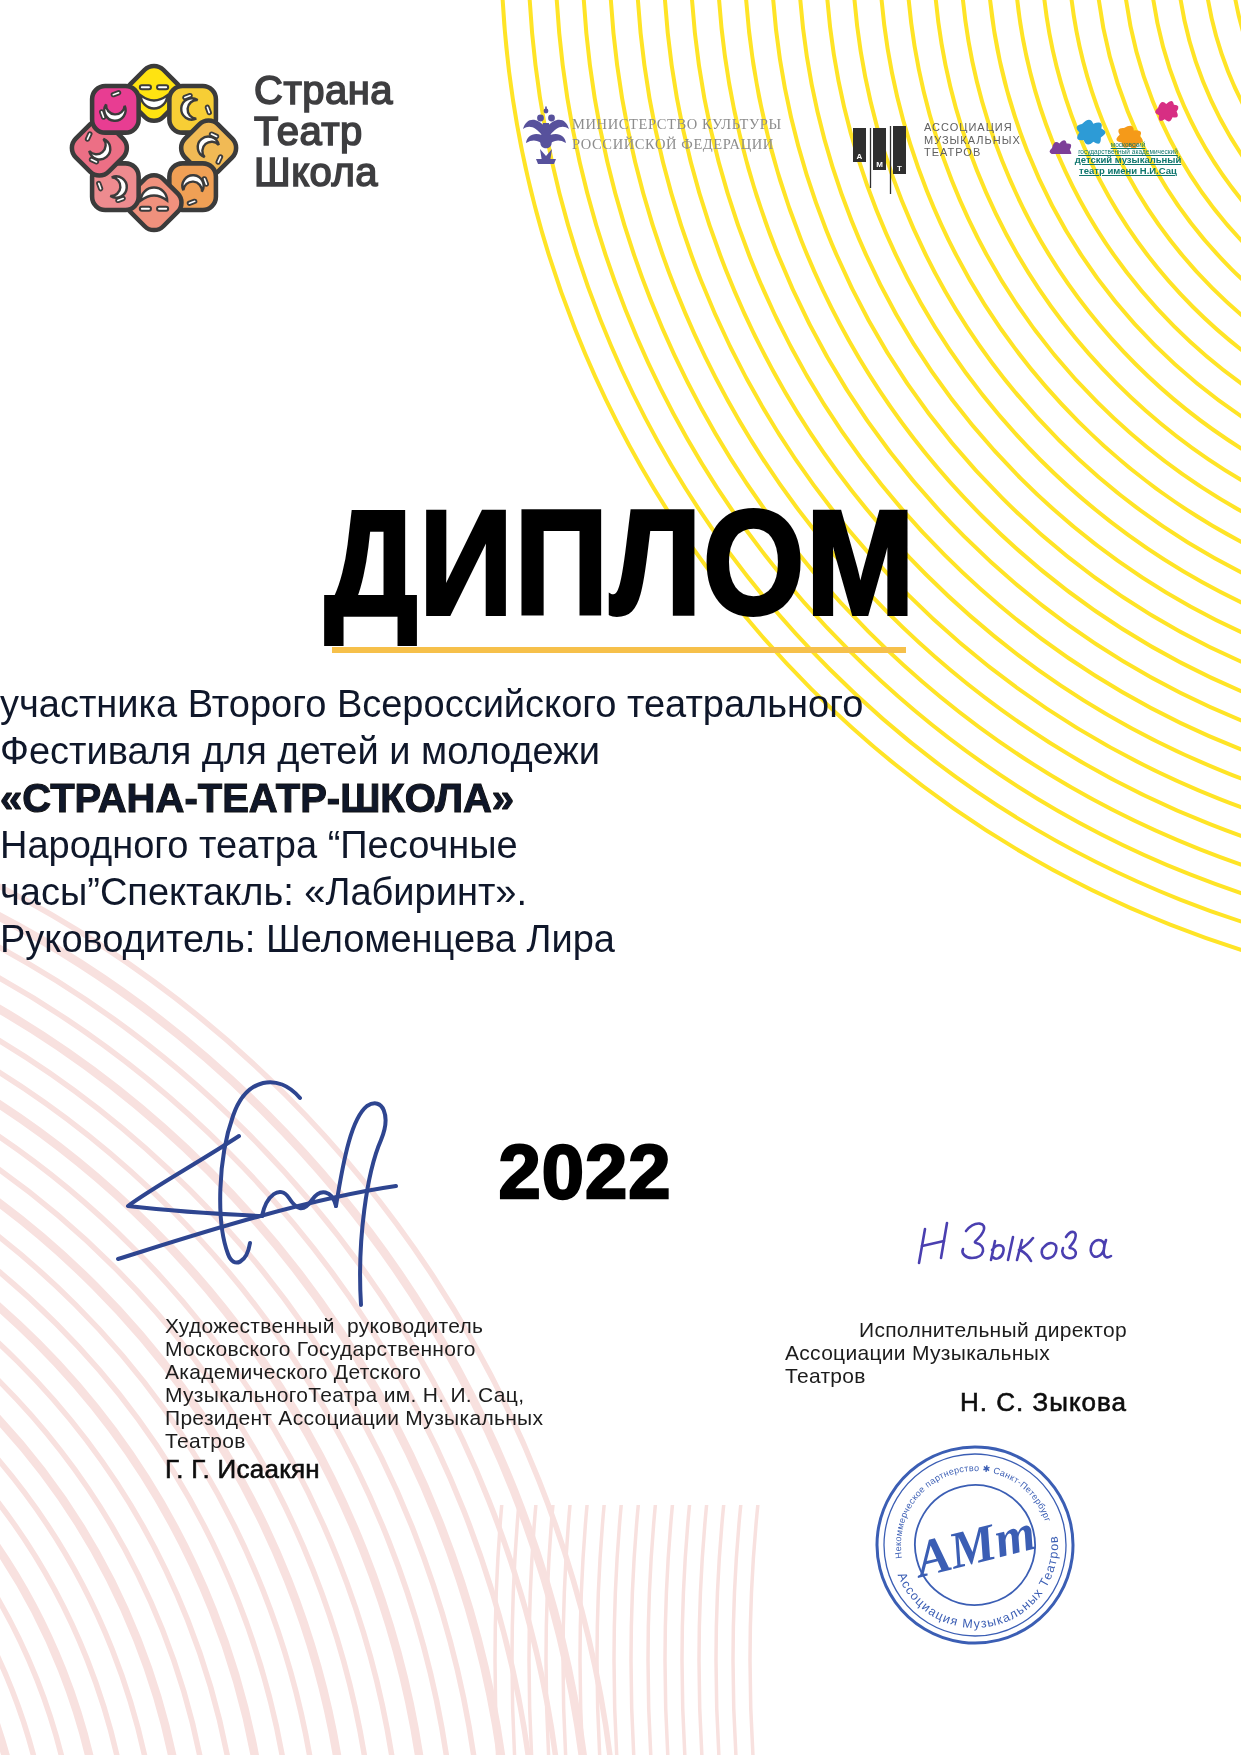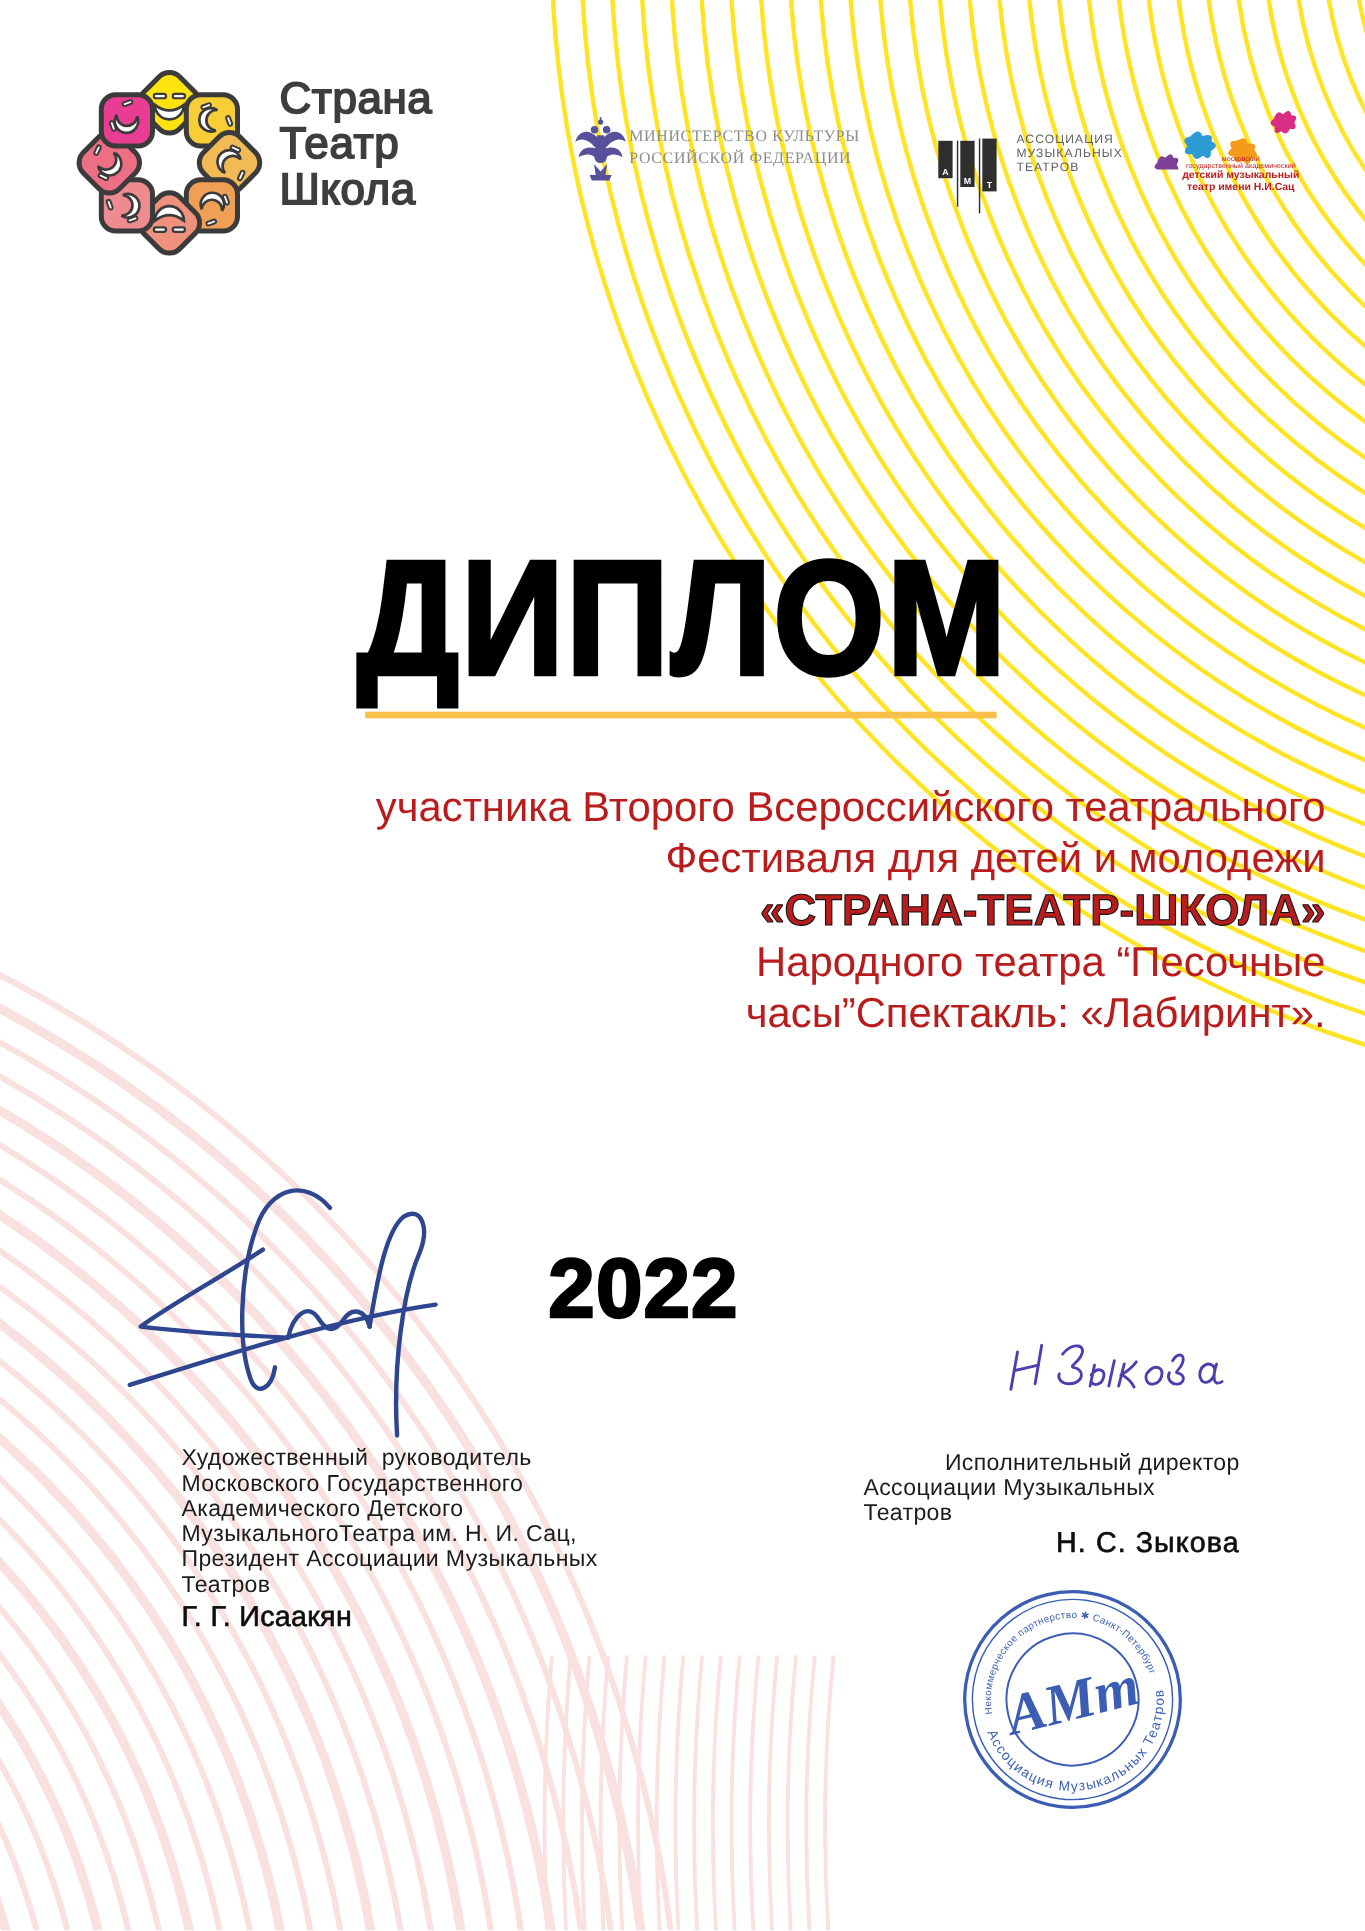--- a/index.html
+++ b/index.html
@@ -18,32 +18,32 @@
               letter-spacing:.5px;color:#3E3E40;-webkit-text-stroke:1.6px #3E3E40;}
 
   
   .ministry-emblem{left:522px;top:103px;width:48px;height:66px;}
   .ministry-text{left:572px;top:114px;font-family:"Liberation Serif", serif;
                  font-size:14.5px;line-height:20px;letter-spacing:.6px;color:#8C8C8C;}
   .amt-keys{left:848px;top:118px;width:72px;height:84px;}
   .amt-text{left:924px;top:121px;font-size:11px;line-height:12.5px;letter-spacing:1px;
             color:#606060;font-weight:400;}
   .sats-logo{left:1034px;top:90px;width:170px;height:64px;}
-  .sats-text{left:1060px;top:141px;width:136px;text-align:center;color:#b91c1c;}
+  .sats-text{left:1060px;top:141px;width:136px;text-align:center;color:#0f766e;text-decoration:underline;}
   .sats-text .s1{font-size:6.5px;line-height:7px;}
   .sats-text .s2{font-size:9.5px;line-height:10.5px;font-weight:700;}
 
   
   .title{left:0;top:489px;width:1241px;text-align:center;font-size:148px;line-height:148px;
          font-weight:700;color:#000;-webkit-text-stroke:4px #000;letter-spacing:2px;
          transform:scaleX(.88);transform-origin:50% 50%;}
   .underline{left:332px;top:647px;width:574px;height:6px;background:#F6C04A;}
 
   
-  .body-block{left:0;top:711px;width:1205px;text-align:right;font-size:38px;line-height:47px;color:#b91c1c;}
+  .body-block{left:0;top:681px;width:1205px;text-align:left;font-size:38px;line-height:47px;color:#0f172a;}
   .body-block .bold{font-size:40px;font-weight:700;-webkit-text-stroke:1px #111;}
 
   .year{left:0;top:1095px;width:1170px;text-align:center;font-size:76px;line-height:76px;
         font-weight:700;color:#000;-webkit-text-stroke:2.4px #000;letter-spacing:1px;margin-top:39px;}
 
   
   .role-line{white-space:pre-wrap;}
   .left-block{left:165px;top:1298px;width:420px;font-size:21px;line-height:23px;letter-spacing:.3px;color:#1c1c1c;margin-top:16px;}
   .left-name{margin-top:6px;font-size:26px;font-weight:400;-webkit-text-stroke:.6px #111;color:#0d0d0d;}
   .right-block{left:785px;top:1296px;width:342px;font-size:21px;line-height:23px;letter-spacing:.3px;color:#1c1c1c;}
@@ -245,20 +245,21 @@
 
     <div class="abs title">ДИПЛОМ</div>
     <div class="abs underline"></div>
 
     <div class="abs body-block">
       <div>участника Второго Всероссийского театрального</div>
       <div>Фестиваля для детей и молодежи</div>
       <div class="bold">«СТРАНА-ТЕАТР-ШКОЛА»</div>
       <div>Народного театра “Песочные</div>
       <div>часы”Спектакль: «Лабиринт».</div>
+      <div>Руководитель: Шеломенцева Лира</div>
     </div>
 
     <div class="abs year">2022</div>
 
     <div class="abs left-block">
       <div class="role-line">Художественный  руководитель</div>
       <div class="role-line">Московского Государственного</div>
       <div class="role-line">Академического Детского</div>
       <div class="role-line">МузыкальногоТеатра им. Н. И. Сац,</div>
       <div class="role-line">Президент Ассоциации Музыкальных</div>

